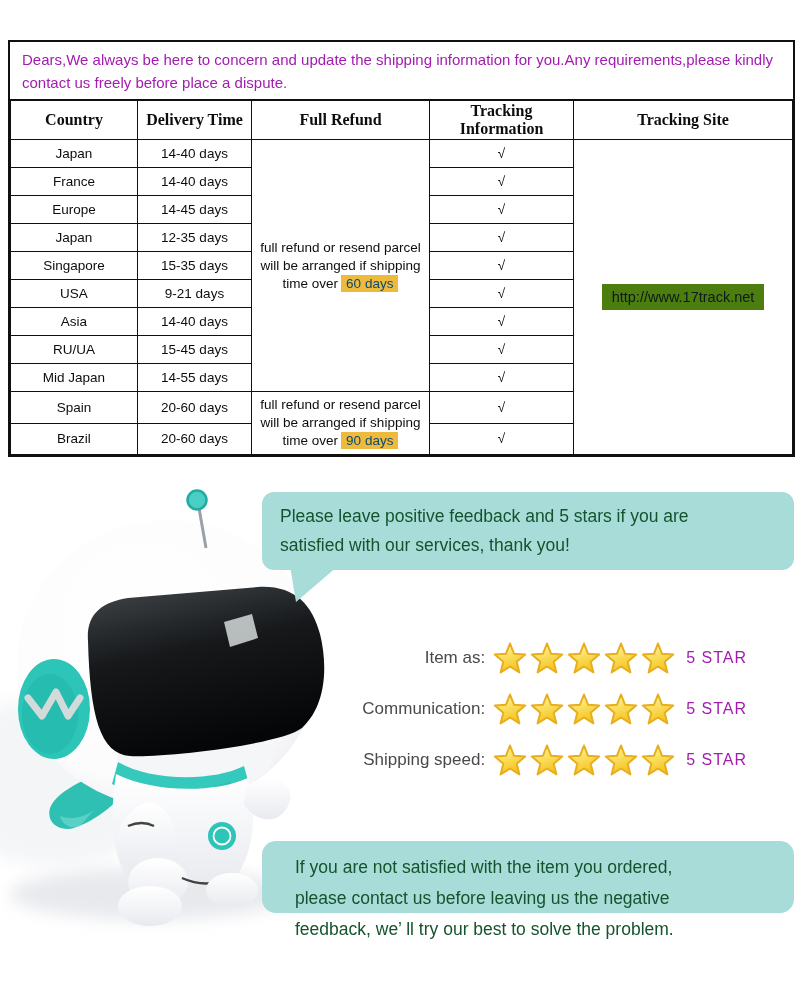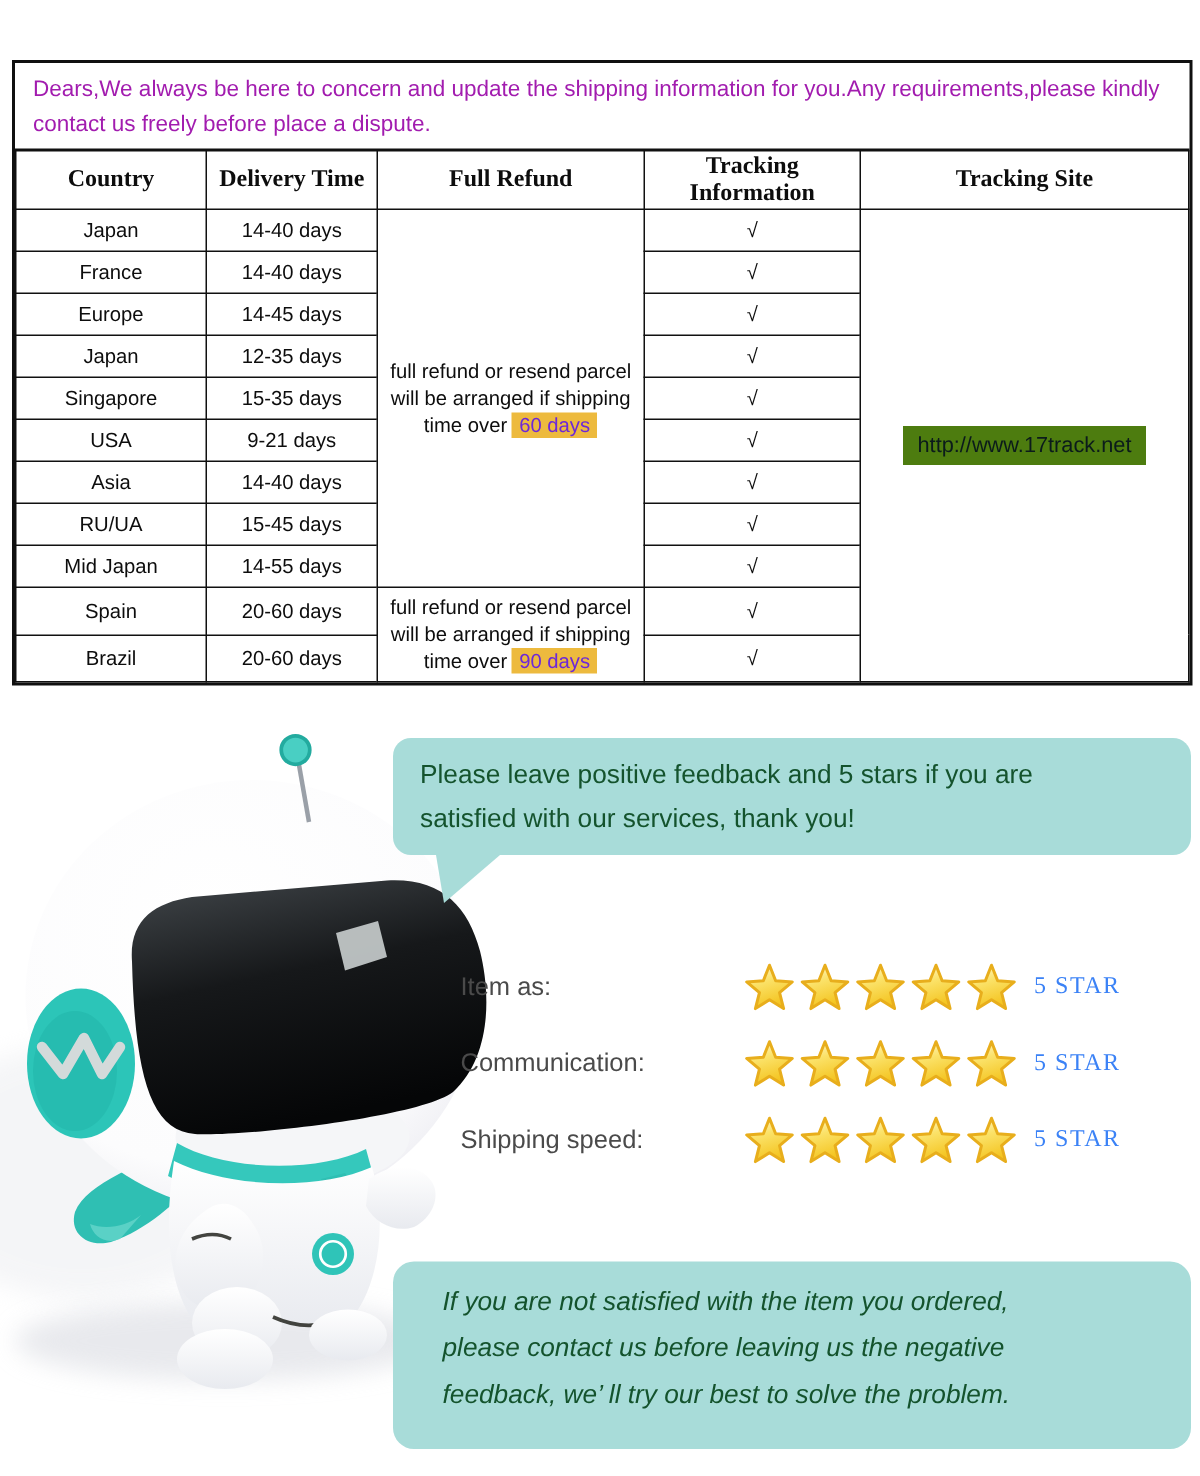--- a/index.html
+++ b/index.html
@@ -10,36 +10,36 @@
   
   .panel{position:absolute;left:8px;top:40px;width:783px;border:2px solid #101010;background:#fff;}
   .notice{padding:6px 12px 5px 12px;font-size:15px;line-height:23px;color:#a21caf;border-bottom:1px solid #101010;}
   .notice span{display:block;}
   table.ship{border-collapse:collapse;width:100%;table-layout:fixed;}
   table.ship th, table.ship td{border:1px solid #101010;text-align:center;vertical-align:middle;color:#0d0d0d;overflow:hidden;}
   table.ship th{height:27px;font-size:16px;font-weight:bold;font-family:Liberation Serif, serif;}
   table.ship td{height:25px;font-size:13.5px;}
   td.refund-cell{text-align:left;padding:4px 8px;font-size:13.5px;line-height:18px;}
   .rline{display:block;}
-  mark.hl{background:#edba3e;color:#6d28d9;padding:1px 5px;margin-left:3px;}
+  mark.hl{background:#edba3e;color:#0c4a6e;padding:1px 5px;margin-left:3px;}
   td.check-cell{font-size:15px;}
   .url-hl{background:#4d7c0f;color:#0b1b1b;padding:5px 10px;font-size:14.5px;display:inline-block;}
   
   .bubble{position:absolute;background:#a8dcd9;border-radius:12px;color:#14532d;font-size:17.5px;}
   .bubble span{display:block;}
   .bubble-top{left:262px;top:492px;width:532px;height:78px;padding:10px 14px 0 18px;line-height:29px;box-sizing:border-box;}
   .bubble-tail{position:absolute;left:14px;top:74px;}
-  .bubble-bottom{left:262px;top:841px;width:532px;height:125px;padding:11px 18px 0 33px;line-height:31px;box-sizing:border-box;border-radius:14px;font-style:italic;}
+  .bubble-bottom{left:262px;top:841px;width:532px;height:72px;padding:11px 18px 0 33px;line-height:31px;box-sizing:border-box;border-radius:14px;}
   
   .ratings{position:absolute;left:307px;top:640px;width:440px;}
   .rating-row{display:flex;align-items:center;height:36px;margin-bottom:15px;}
-  .rating-label{width:185px;text-align:left;font-size:17px;color:#4a4a4a;padding-right:8px;white-space:nowrap;}
+  .rating-label{width:185px;text-align:right;font-size:17px;color:#4a4a4a;padding-right:8px;white-space:nowrap;}
   .stars{display:flex;align-items:center;}
   .stars svg{margin-right:3px;}
-  .rating-suffix{margin-left:8px;font-size:16px;color:#3b82f6;letter-spacing:1px;white-space:nowrap;font-family:Liberation Serif, serif;}
+  .rating-suffix{margin-left:8px;font-size:16px;color:#a21caf;letter-spacing:1px;white-space:nowrap;}
   
   .robot{position:absolute;left:0;top:486px;}
   .defs-holder{position:absolute;width:0;height:0;overflow:hidden;}
 </style>
 </head>
 <body>
 
 <svg class="defs-holder" aria-hidden="true">
   <defs>
     <linearGradient id="gStar" x1="0" y1="0" x2="0.35" y2="1">

